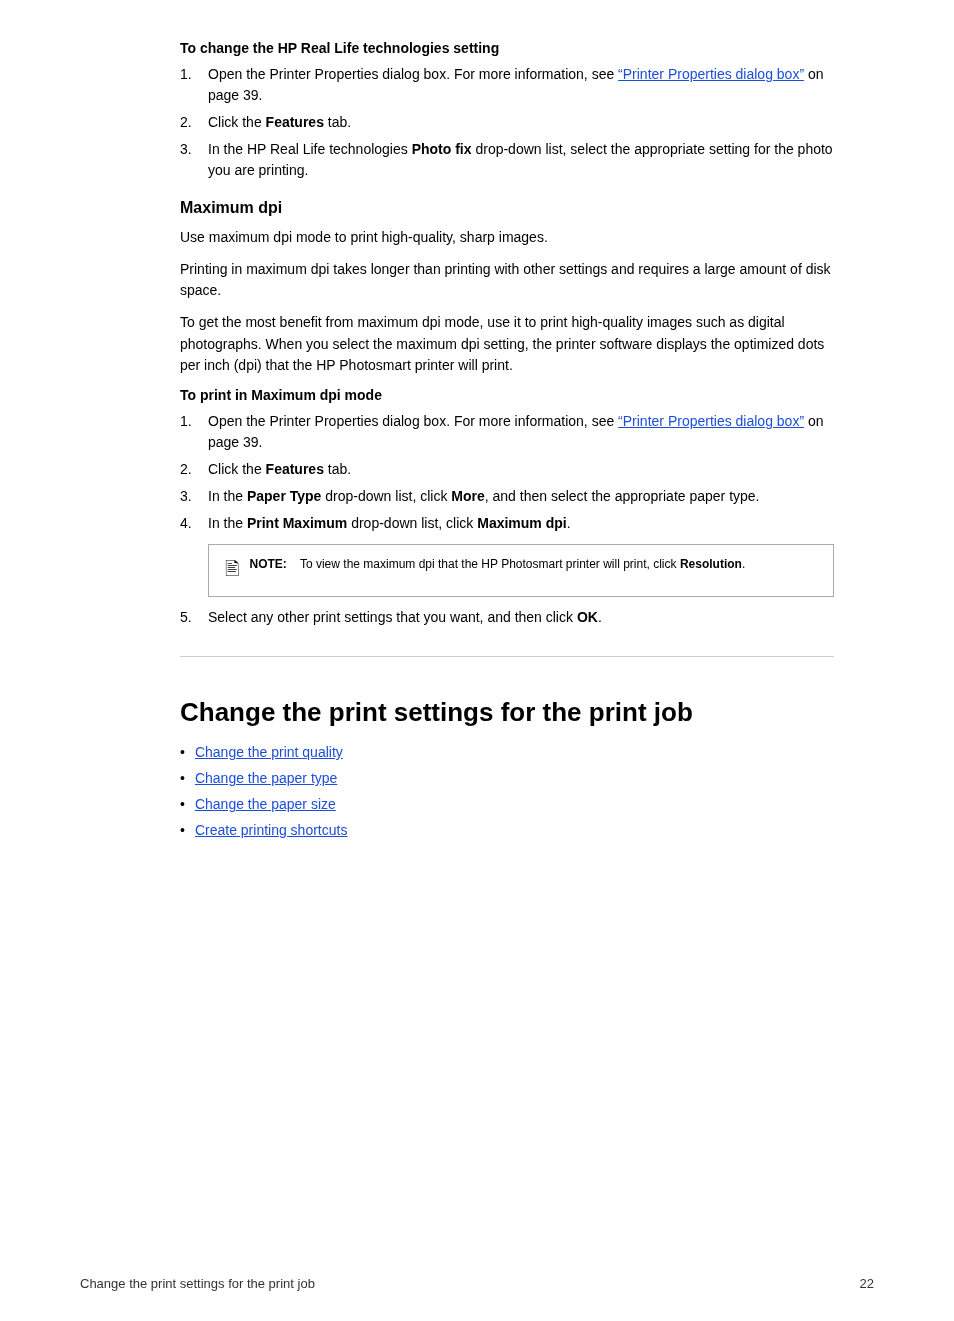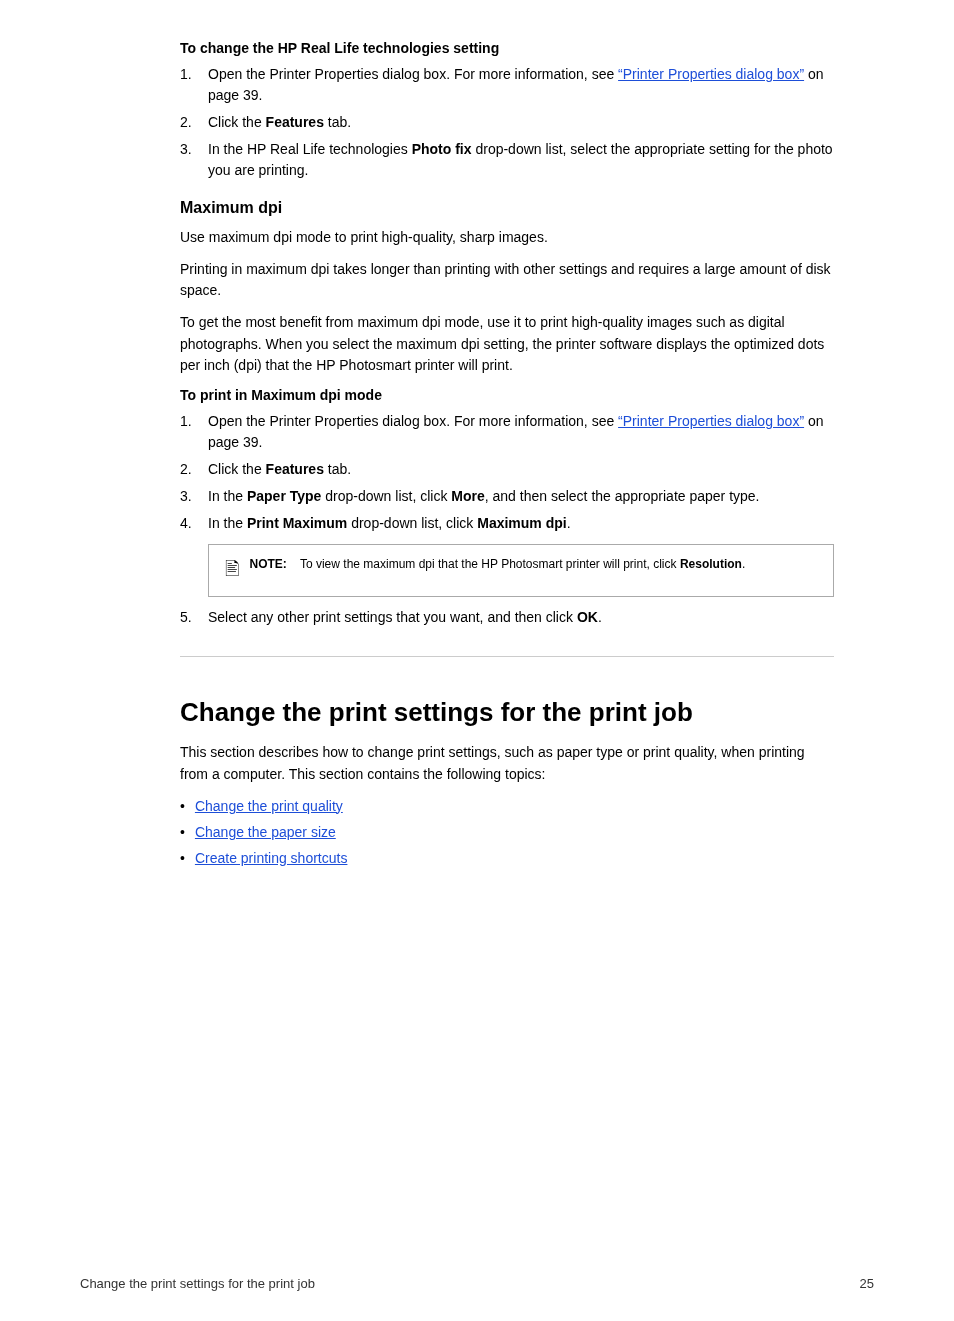--- a/index.html
+++ b/index.html
@@ -182,33 +182,35 @@
     <ol class="numbered-list" style="margin-top:6px;">
       <li>
         <span class="num">5.</span>
         <span class="text">Select any other print settings that you want, and then click <strong>OK</strong>.</span>
       </li>
     </ol>
 
     <hr class="full-width-line" style="margin-top:28px;">
     <h1 class="main-heading" style="border-top:none; margin-top:0;">Change the print settings for the print job</h1>
 
-    <p class="body-text">This section describes how to change print settings, such as paper type or print quality, when printing from a computer. This section contains the following topics:</p>
 
     <ul class="bullet-list">
       <li>
         <a href="#">Change the print quality</a>
+      </li>
+      <li>
+        <a href="#">Change the paper type</a>
       </li>
       <li>
         <a href="#">Change the paper size</a>
       </li>
       <li>
         <a href="#">Create printing shortcuts</a>
       </li>
     </ul>
 
   </div>
 
   <div class="footer">
     <span>Change the print settings for the print job</span>
-    <span>25</span>
+    <span>22</span>
   </div>
 </div>
 
 </body></html>

